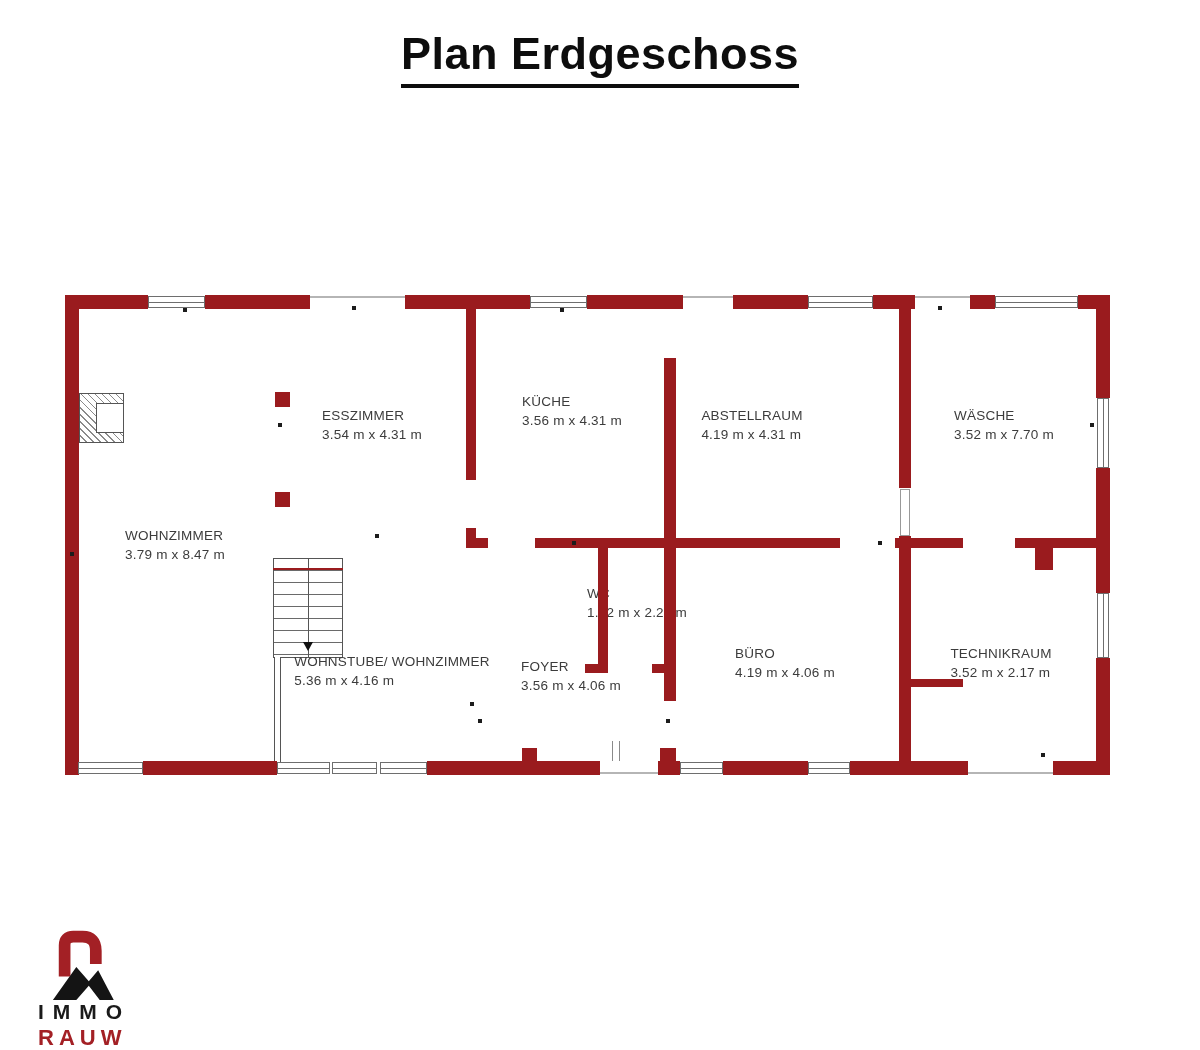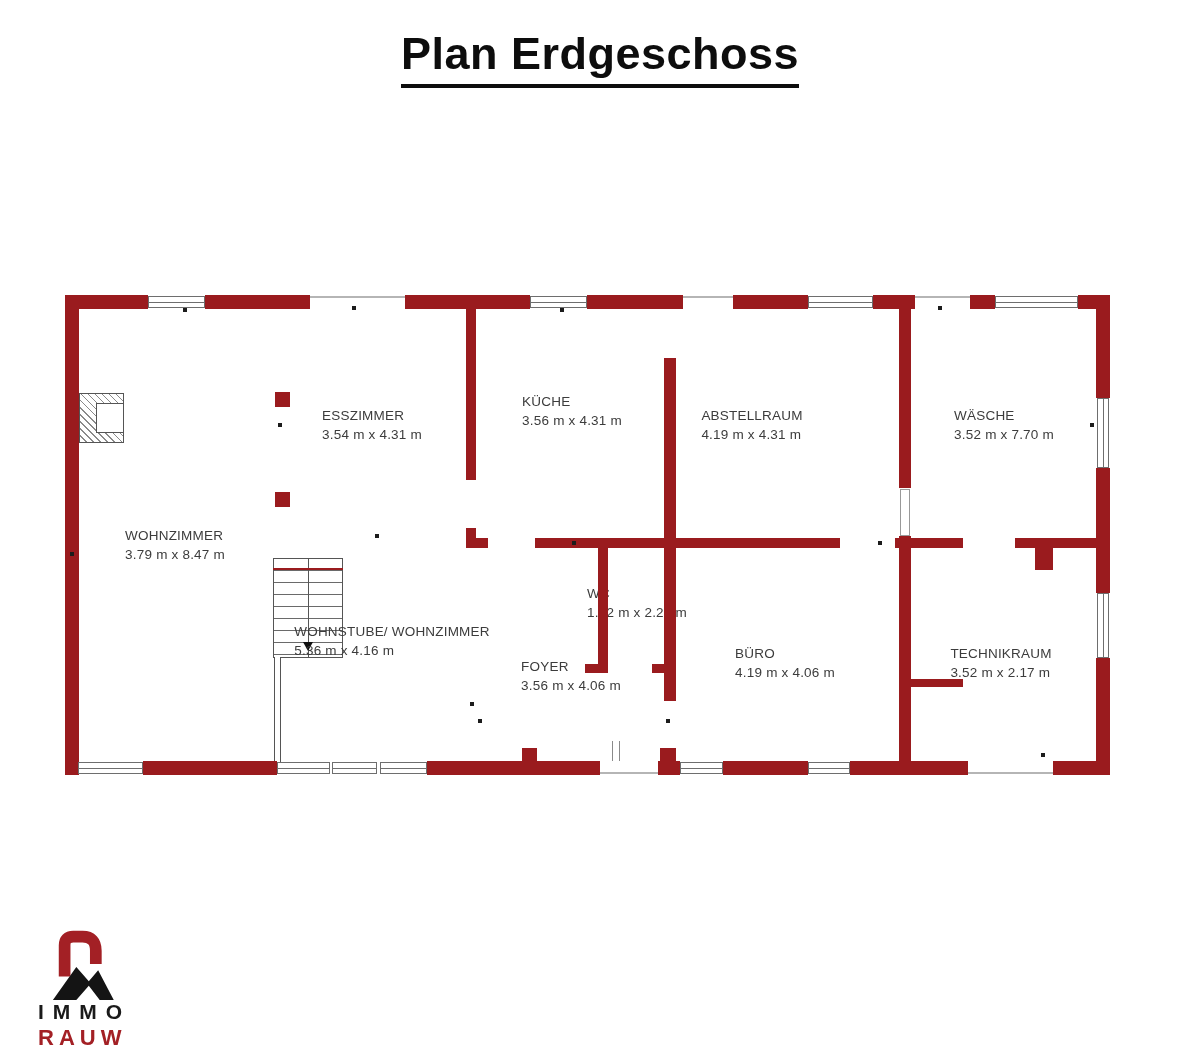--- a/index.html
+++ b/index.html
@@ -158,21 +158,21 @@
       <div>3.56 m x 4.31 m</div>
     </div>
     <div class="room" style="left:752px;top:406px">
       <div>ABSTELLRAUM</div>
       <div>4.19 m x 4.31 m</div>
     </div>
     <div class="room" style="left:1004px;top:406px">
       <div>WÄSCHE</div>
       <div>3.52 m x 7.70 m</div>
     </div>
-    <div class="room" style="left:392px;top:622px">
+    <div class="room" style="left:392px;top:652px">
       <div>WOHNSTUBE/ WOHNZIMMER</div>
       <div>5.36 m x 4.16 m</div>
     </div>
     <div class="room" style="left:637px;top:584px">
       <div>WC</div>
       <div>1.12 m x 2.22 m</div>
     </div>
     <div class="room" style="left:571px;top:657px">
       <div>FOYER</div>
       <div>3.56 m x 4.06 m</div>

